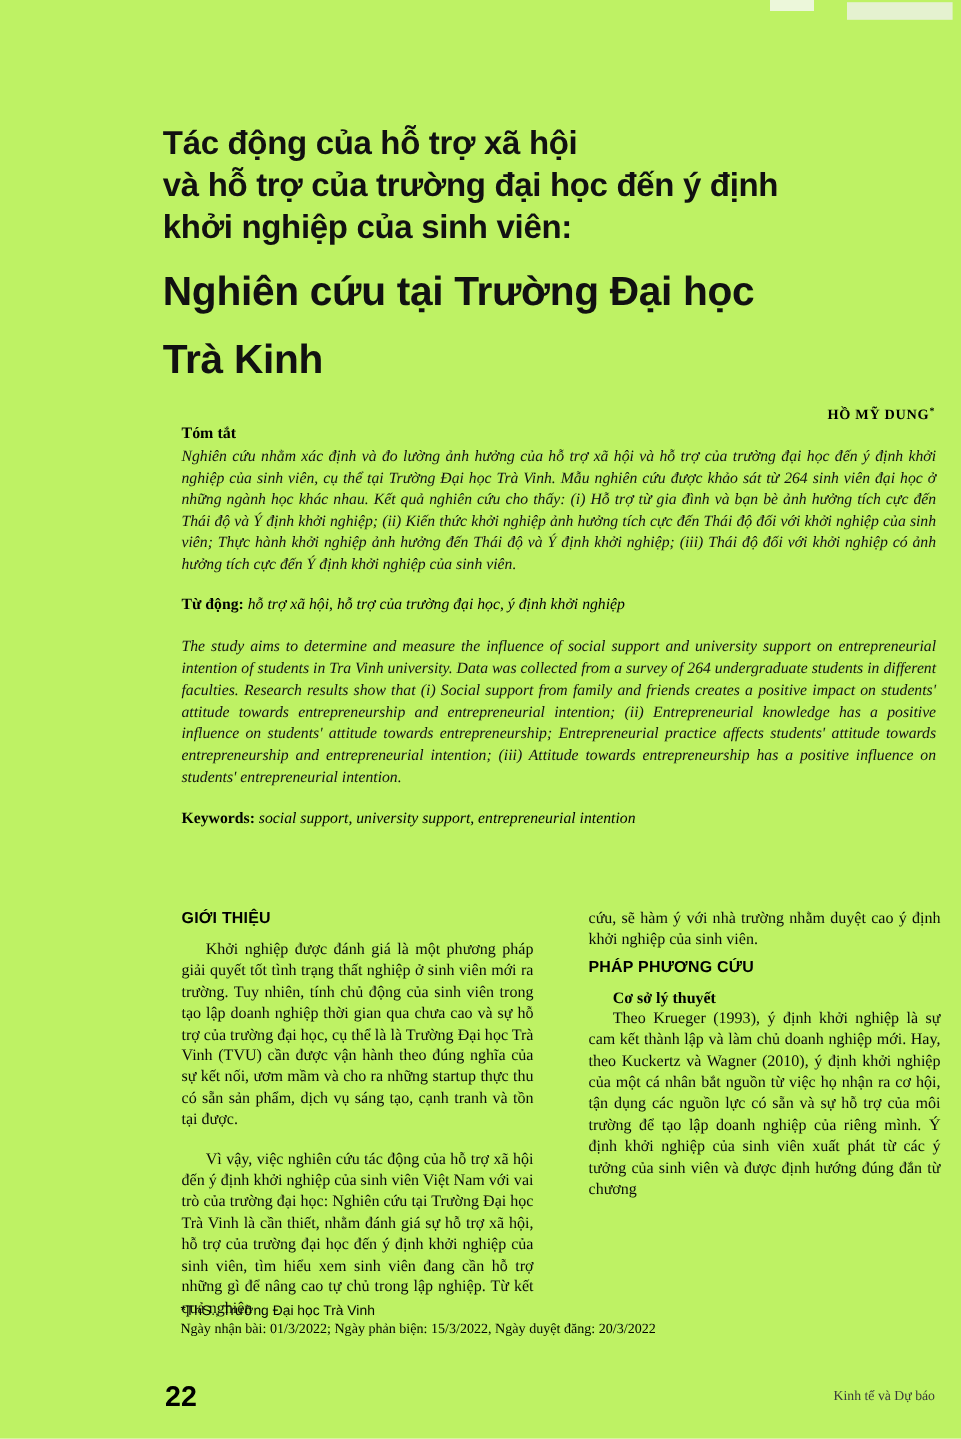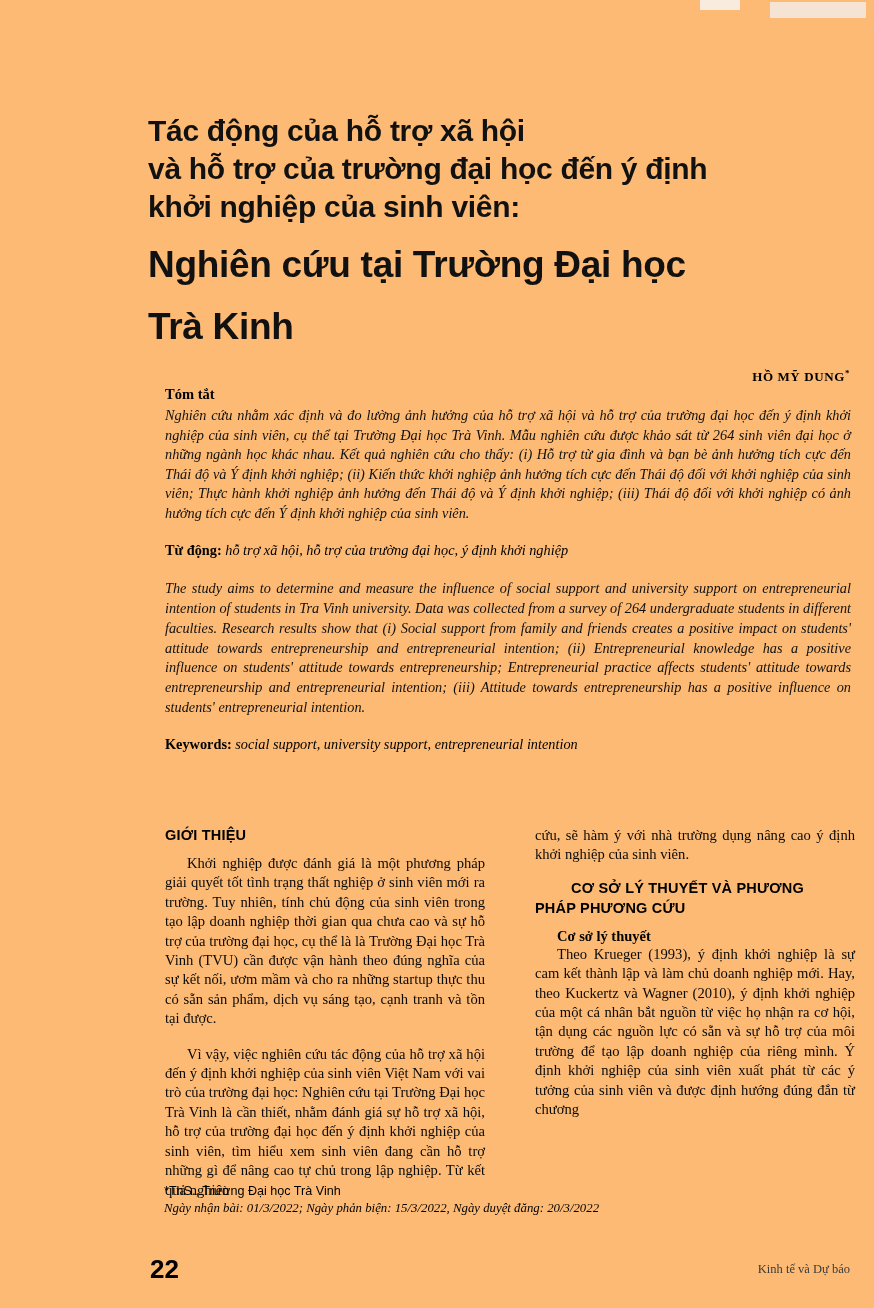--- a/index.html
+++ b/index.html
@@ -8,21 +8,21 @@
     background: #ffffff;
   }
   body {
     font-family: "Liberation Serif", serif;
     color: #000000;
   }
   .page {
     position: relative;
     width: 874px;
     height: 1308px;
-    background: #fdba74;
+    background: #bef264;
     overflow: hidden;
     box-sizing: border-box;
   }
   .scan-artifact {
     position: absolute;
     top: 2px;
     left: 770px;
     width: 96px;
     height: 16px;
     background: #f2f2f4;
@@ -177,21 +177,20 @@
     width: 600px;
   }
   .fn-1 {
     font-family: "Liberation Sans", sans-serif;
     font-size: 12.6px;
     line-height: 16px;
     margin: 0;
   }
   .fn-2 {
     font-family: "Liberation Serif", serif;
-    font-style: italic;
     font-size: 12.8px;
     line-height: 16px;
     margin: 1px 0 0 0;
   }
 
   
   .page-num {
     position: absolute;
     left: 150px;
     top: 1254px;
@@ -243,23 +242,22 @@
 
   <div class="cols">
 
     <div class="col left">
       <div class="h1-head">GIỚI THIỆU</div>
       <p class="body-para">Khởi nghiệp được đánh giá là một phương pháp giải quyết tốt tình trạng thất nghiệp ở sinh viên mới ra trường. Tuy nhiên, tính chủ động của sinh viên trong tạo lập doanh nghiệp thời gian qua chưa cao và sự hỗ trợ của trường đại học, cụ thể là là Trường Đại học Trà Vinh (TVU) cần được vận hành theo đúng nghĩa của sự kết nối, ươm mầm và cho ra những startup thực thu có sẵn sản phẩm, dịch vụ sáng tạo, cạnh tranh và tồn tại được.</p>
       <p class="body-para">Vì vậy, việc nghiên cứu tác động của hỗ trợ xã hội đến ý định khởi nghiệp của sinh viên Việt Nam với vai trò của trường đại học: Nghiên cứu tại Trường Đại học Trà Vinh là cần thiết, nhằm đánh giá sự hỗ trợ xã hội, hỗ trợ của trường đại học đến ý định khởi nghiệp của sinh viên, tìm hiểu xem sinh viên đang cần hỗ trợ những gì để nâng cao tự chủ trong lập nghiệp. Từ kết quả nghiên</p>
     </div>
 
     <div class="col right">
-      <p class="body-para" style="text-indent:0">cứu, sẽ hàm ý với nhà trường dụng nâng cao ý định khởi nghiệp của sinh viên.</p>
+      <p class="body-para" style="text-indent:0">cứu, sẽ hàm ý với nhà trường nhằm duyệt cao ý định khởi nghiệp của sinh viên.</p>
       <div class="sec-gap"></div>
-      <div class="h1-head indent">CƠ SỞ LÝ THUYẾT VÀ PHƯƠNG</div>
       <div class="h1-head" style="margin-top:-8px">PHÁP PHƯƠNG CỨU</div>
       <div class="h2-head">Cơ sở lý thuyết</div>
       <p class="body-para">Theo Krueger (1993), ý định khởi nghiệp là sự cam kết thành lập và làm chủ doanh nghiệp mới. Hay, theo Kuckertz và Wagner (2010), ý định khởi nghiệp của một cá nhân bắt nguồn từ việc họ nhận ra cơ hội, tận dụng các nguồn lực có sẵn và sự hỗ trợ của môi trường để tạo lập doanh nghiệp của riêng mình. Ý định khởi nghiệp của sinh viên xuất phát từ các ý tưởng của sinh viên và được định hướng đúng đắn từ chương</p>
     </div>
   </div>
 
   <div class="rule"></div>
   <div class="footnote">
     <p class="fn-1">*ThS., Trường Đại học Trà Vinh</p>
     <p class="fn-2">Ngày nhận bài: 01/3/2022; Ngày phản biện: 15/3/2022, Ngày duyệt đăng: 20/3/2022</p>

